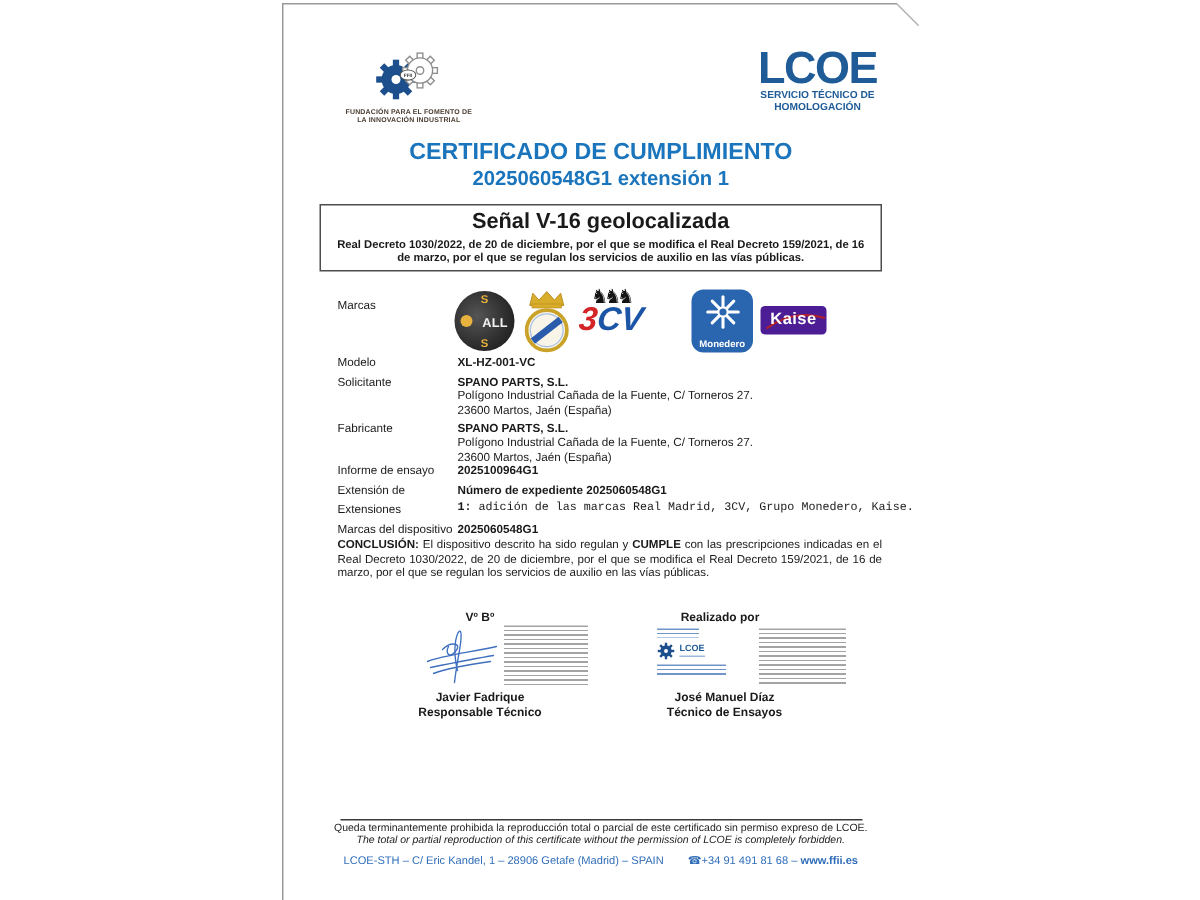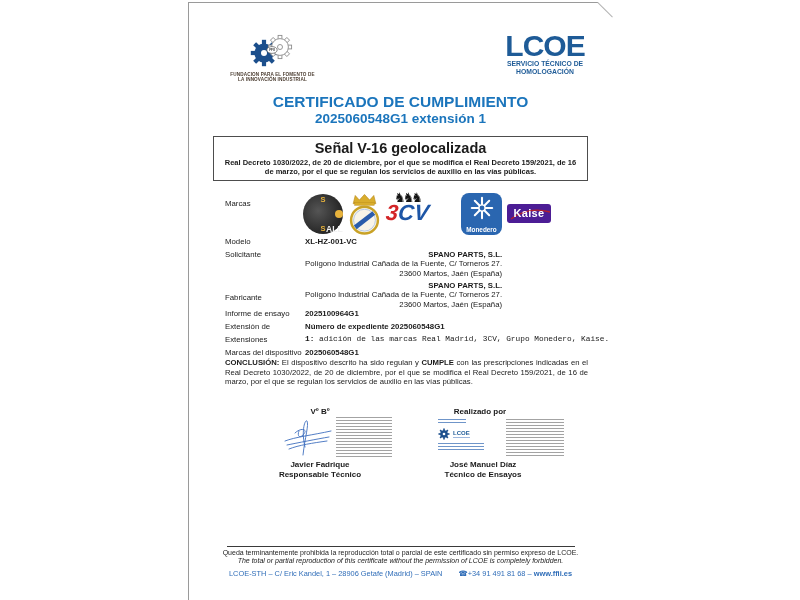--- a/index.html
+++ b/index.html
@@ -28,29 +28,29 @@
 
   
   .pbox{left:213px;top:136px;width:357px;border:1px solid #4d4d4d;background:#fff;text-align:center;padding:3px 8px 4px;}
   .pbox-title{font-size:14.5px;font-weight:bold;}
   .pbox-body{font-size:7.5px;font-weight:bold;line-height:8.7px;margin-top:3px;}
 
   
   .flabel{left:225px;font-size:7.8px;}
   .fvalue{left:305px;font-size:7.8px;}
   .b{font-weight:bold;}
-  .addr{line-height:9.3px;text-align:right;}
+  .addr{line-height:9.3px;}
 
   
   .brands{left:303px;top:191px;width:250px;height:45px;display:flex;align-items:center;gap:5px;}
   .sos{width:40px;height:40px;border-radius:50%;position:relative;
     background:radial-gradient(circle at 38% 42%, #555 0%, #2b2b2b 62%, #171717 100%);}
   .sos .s-top{position:absolute;top:1px;left:0;width:100%;text-align:center;color:#e8b33c;font-size:7.5px;font-weight:bold;}
   .sos .s-bot{position:absolute;bottom:1px;left:0;width:100%;text-align:center;color:#e8b33c;font-size:7.5px;font-weight:bold;}
-  .sos .mid{position:absolute;top:16px;left:0;width:100%;display:flex;justify-content:center;align-items:flex-end;gap:6px;flex-direction:column;}
+  .sos .mid{position:absolute;top:16px;left:0;width:100%;display:flex;justify-content:center;align-items:flex-start;gap:6px;}
   .sos .sun{width:8px;height:8px;border-radius:50%;background:#e8b33c;}
   .sos .all{color:#f2f2f2;font-size:8.5px;font-weight:bold;letter-spacing:.2px;}
   .cv3{width:70px;height:42px;position:relative;}
   .cv3 .horses{position:absolute;top:-3px;left:8px;font-size:13px;letter-spacing:-3px;color:#141414;}
   .cv3 .word{position:absolute;top:9px;left:0;font-size:22px;line-height:22px;font-weight:bold;font-style:italic;transform:skewX(-6deg);}
   .cv3 .n3{color:#d32528;}
   .cv3 .cv{color:#1d55a6;}
   .monedero{width:41px;height:42px;border-radius:8px;background:#2a66b0;position:relative;}
   .monedero svg{display:block;margin:3px auto 0;}
   .monedero .mlabel{position:absolute;bottom:2px;width:100%;text-align:center;color:#fff;font-size:6.4px;font-weight:bold;}
@@ -178,21 +178,21 @@
   <div class="abs flabel" style="top:237px;">Modelo</div>
   <div class="abs fvalue b" style="top:237px;">XL-HZ-001-VC</div>
 
   <div class="abs flabel" style="top:250px;">Solicitante</div>
   <div class="abs fvalue addr" style="top:250px;">
     <div class="b">SPANO PARTS, S.L.</div>
     <div>Polígono Industrial Cañada de la Fuente, C/ Torneros 27.</div>
     <div>23600 Martos, Jaén (España)</div>
   </div>
 
-  <div class="abs flabel" style="top:281px;margin-top:12px;">Fabricante</div>
+  <div class="abs flabel" style="top:281px;">Fabricante</div>
   <div class="abs fvalue addr" style="top:281px;">
     <div class="b">SPANO PARTS, S.L.</div>
     <div>Polígono Industrial Cañada de la Fuente, C/ Torneros 27.</div>
     <div>23600 Martos, Jaén (España)</div>
   </div>
 
   <div class="abs flabel" style="top:309px;">Informe de ensayo</div>
   <div class="abs fvalue b" style="top:309px;">2025100964G1</div>
 
   <div class="abs flabel" style="top:322px;">Extensión de</div>

